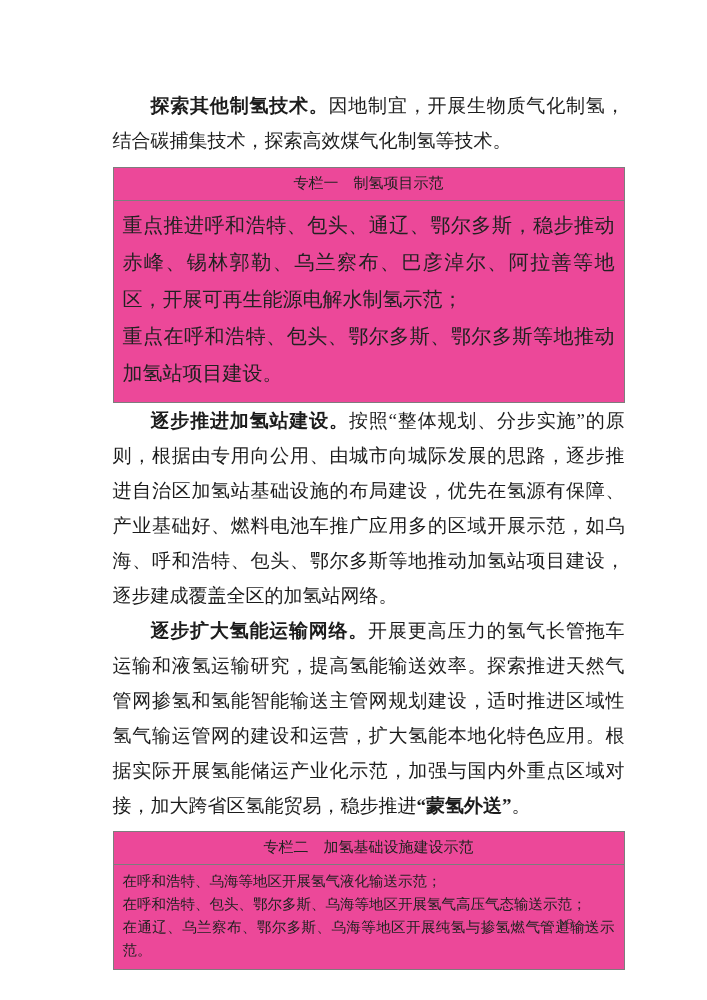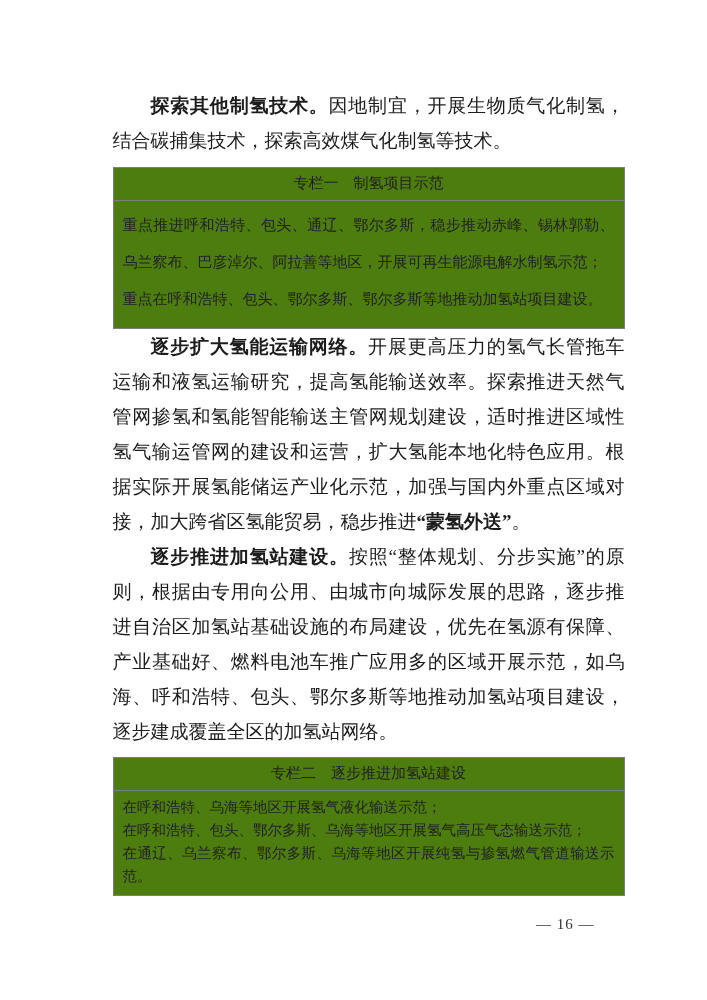--- a/index.html
+++ b/index.html
@@ -23,31 +23,31 @@
   .para {
     font-size: 19px;
     line-height: 35px;
     text-align: justify;
     text-indent: 38px;
   }
   .para .lead { font-weight: bold; }
   .para .emph { font-weight: bold; }
   .box {
     border: 1.3px solid #7d7d7d;
-    background: #4d7c0f;
+    background: #ec4899;
   }
   .box-title {
     text-align: center;
     font-size: 15px;
     padding: 6px 0 7px 0;
     border-bottom: 1.3px solid #7d7d7d;
     color: #222;
   }
   .box1 { margin-top: 9px; }
-  .box1-body { padding: 6px 9px 10px 9px; font-size: 15px; color: #222; }
+  .box1-body { padding: 6px 9px 10px 9px; font-size: 20px; color: #222; }
   .box1-body p { line-height: 37px; text-align: justify; }
   .section-heading {
     font-size: 19.5px;
     font-weight: bold;
     margin: 30px 0 22px 0;
     text-indent: 38px;
     line-height: 28px;
   }
   .box2 { margin-top: 8px; }
   .box2-body { padding: 5px 9px 7px 9px; font-size: 14.5px; color: #222; }
@@ -71,26 +71,26 @@
 
     <div class="box box1">
       <div class="box-title">专栏一　制氢项目示范</div>
       <div class="box1-body">
         <p>重点推进呼和浩特、包头、通辽、鄂尔多斯，稳步推动赤峰、锡林郭勒、乌兰察布、巴彦淖尔、阿拉善等地区，开展可再生能源电解水制氢示范；</p>
         <p>重点在呼和浩特、包头、鄂尔多斯、鄂尔多斯等地推动加氢站项目建设。</p>
       </div>
     </div>
 
 
+    <p class="para"><span class="lead">逐步推进加氢站建设。</span><span>按照“整体规划、分步实施”的原则，根据由专用向公用、由城市向城际发展的思路，逐步推进自治区加氢站基础设施的布局建设，优先在氢源有保障、产业基础好、燃料电池车推广应用多的区域开展示范，如乌海、呼和浩特、包头、鄂尔多斯等地推动加氢站项目建设，逐步建成覆盖全区的加氢站网络。</span></p>
+
     <p class="para"><span class="lead">逐步扩大氢能运输网络。</span><span>开展更高压力的氢气长管拖车运输和液氢运输研究，提高氢能输送效率。探索推进天然气管网掺氢和氢能智能输送主管网规划建设，适时推进区域性氢气输运管网的建设和运营，扩大氢能本地化特色应用。根据实际开展氢能储运产业化示范，加强与国内外重点区域对接，加大跨省区氢能贸易，稳步推进</span><span class="emph">“蒙氢外送”</span><span>。</span></p>
 
-    <p class="para"><span class="lead">逐步推进加氢站建设。</span><span>按照“整体规划、分步实施”的原则，根据由专用向公用、由城市向城际发展的思路，逐步推进自治区加氢站基础设施的布局建设，优先在氢源有保障、产业基础好、燃料电池车推广应用多的区域开展示范，如乌海、呼和浩特、包头、鄂尔多斯等地推动加氢站项目建设，逐步建成覆盖全区的加氢站网络。</span></p>
-
     <div class="box box2">
-      <div class="box-title">专栏二　逐步推进加氢站建设</div>
+      <div class="box-title">专栏二　加氢基础设施建设示范</div>
       <div class="box2-body">
         <p>在呼和浩特、乌海等地区开展氢气液化输送示范；</p>
         <p>在呼和浩特、包头、鄂尔多斯、乌海等地区开展氢气高压气态输送示范；</p>
         <p>在通辽、乌兰察布、鄂尔多斯、乌海等地区开展纯氢与掺氢燃气管道输送示范。</p>
       </div>
     </div>
 
   </div>
 
   <div class="page-number">— 16 —</div>

